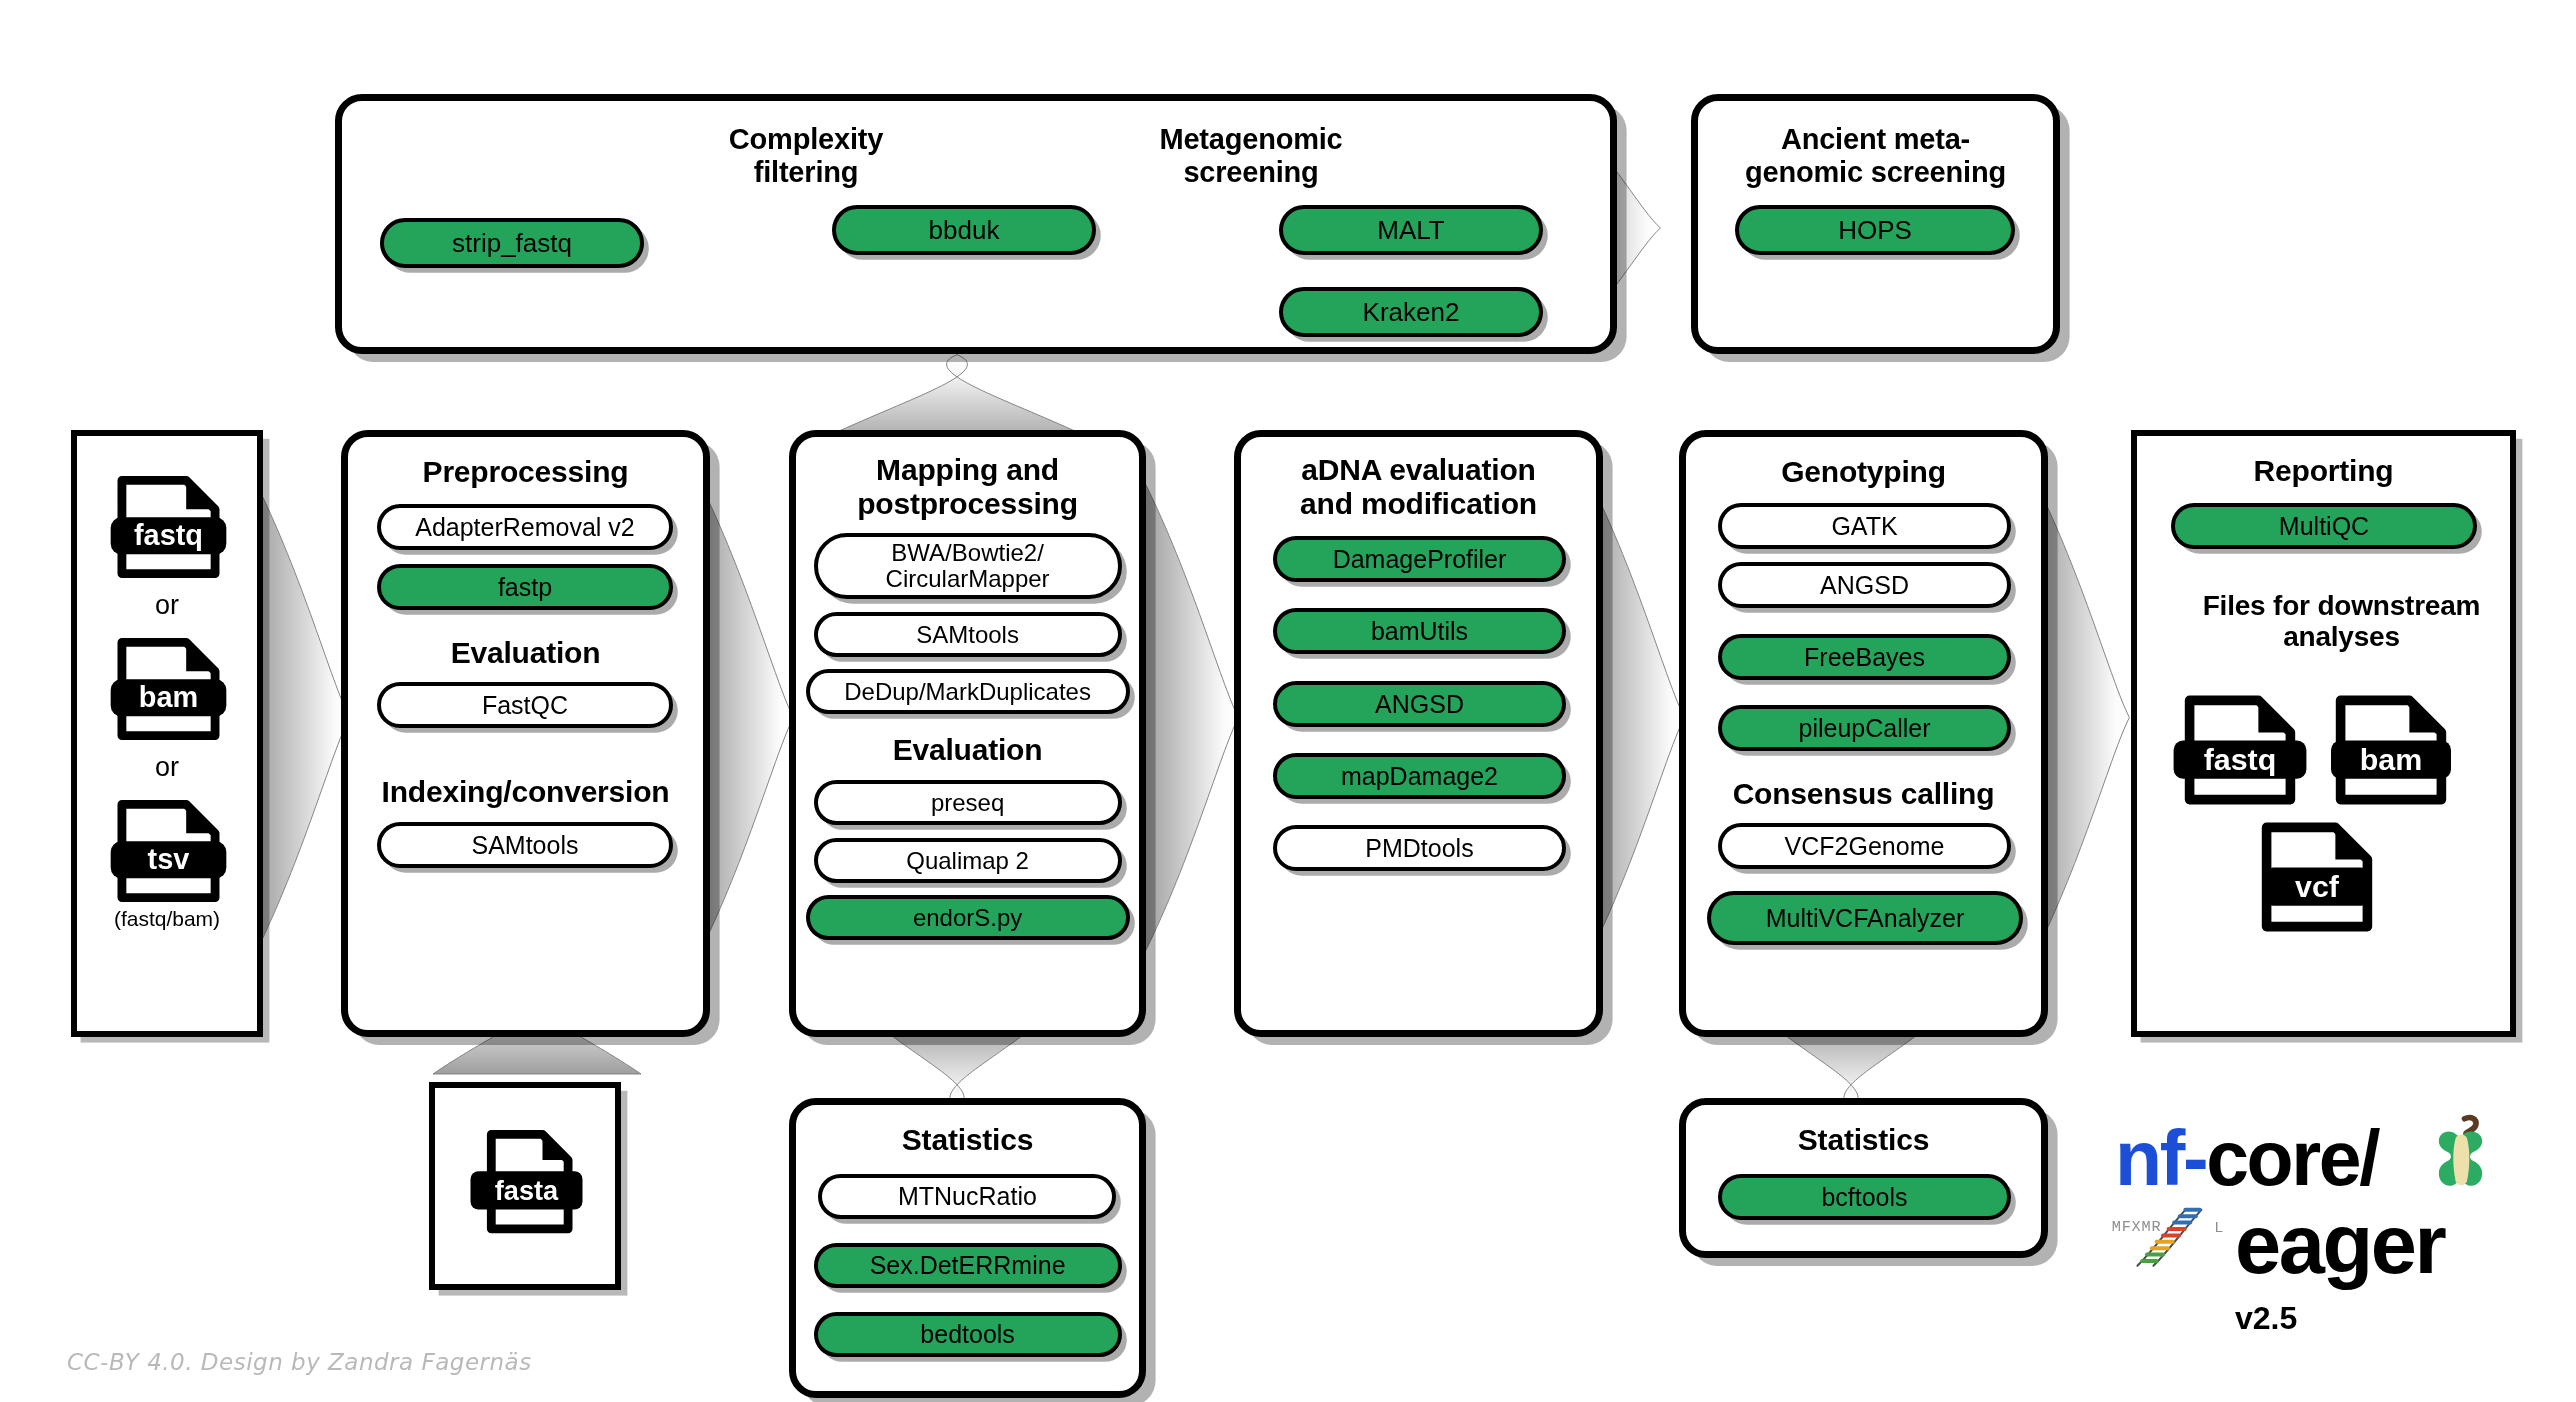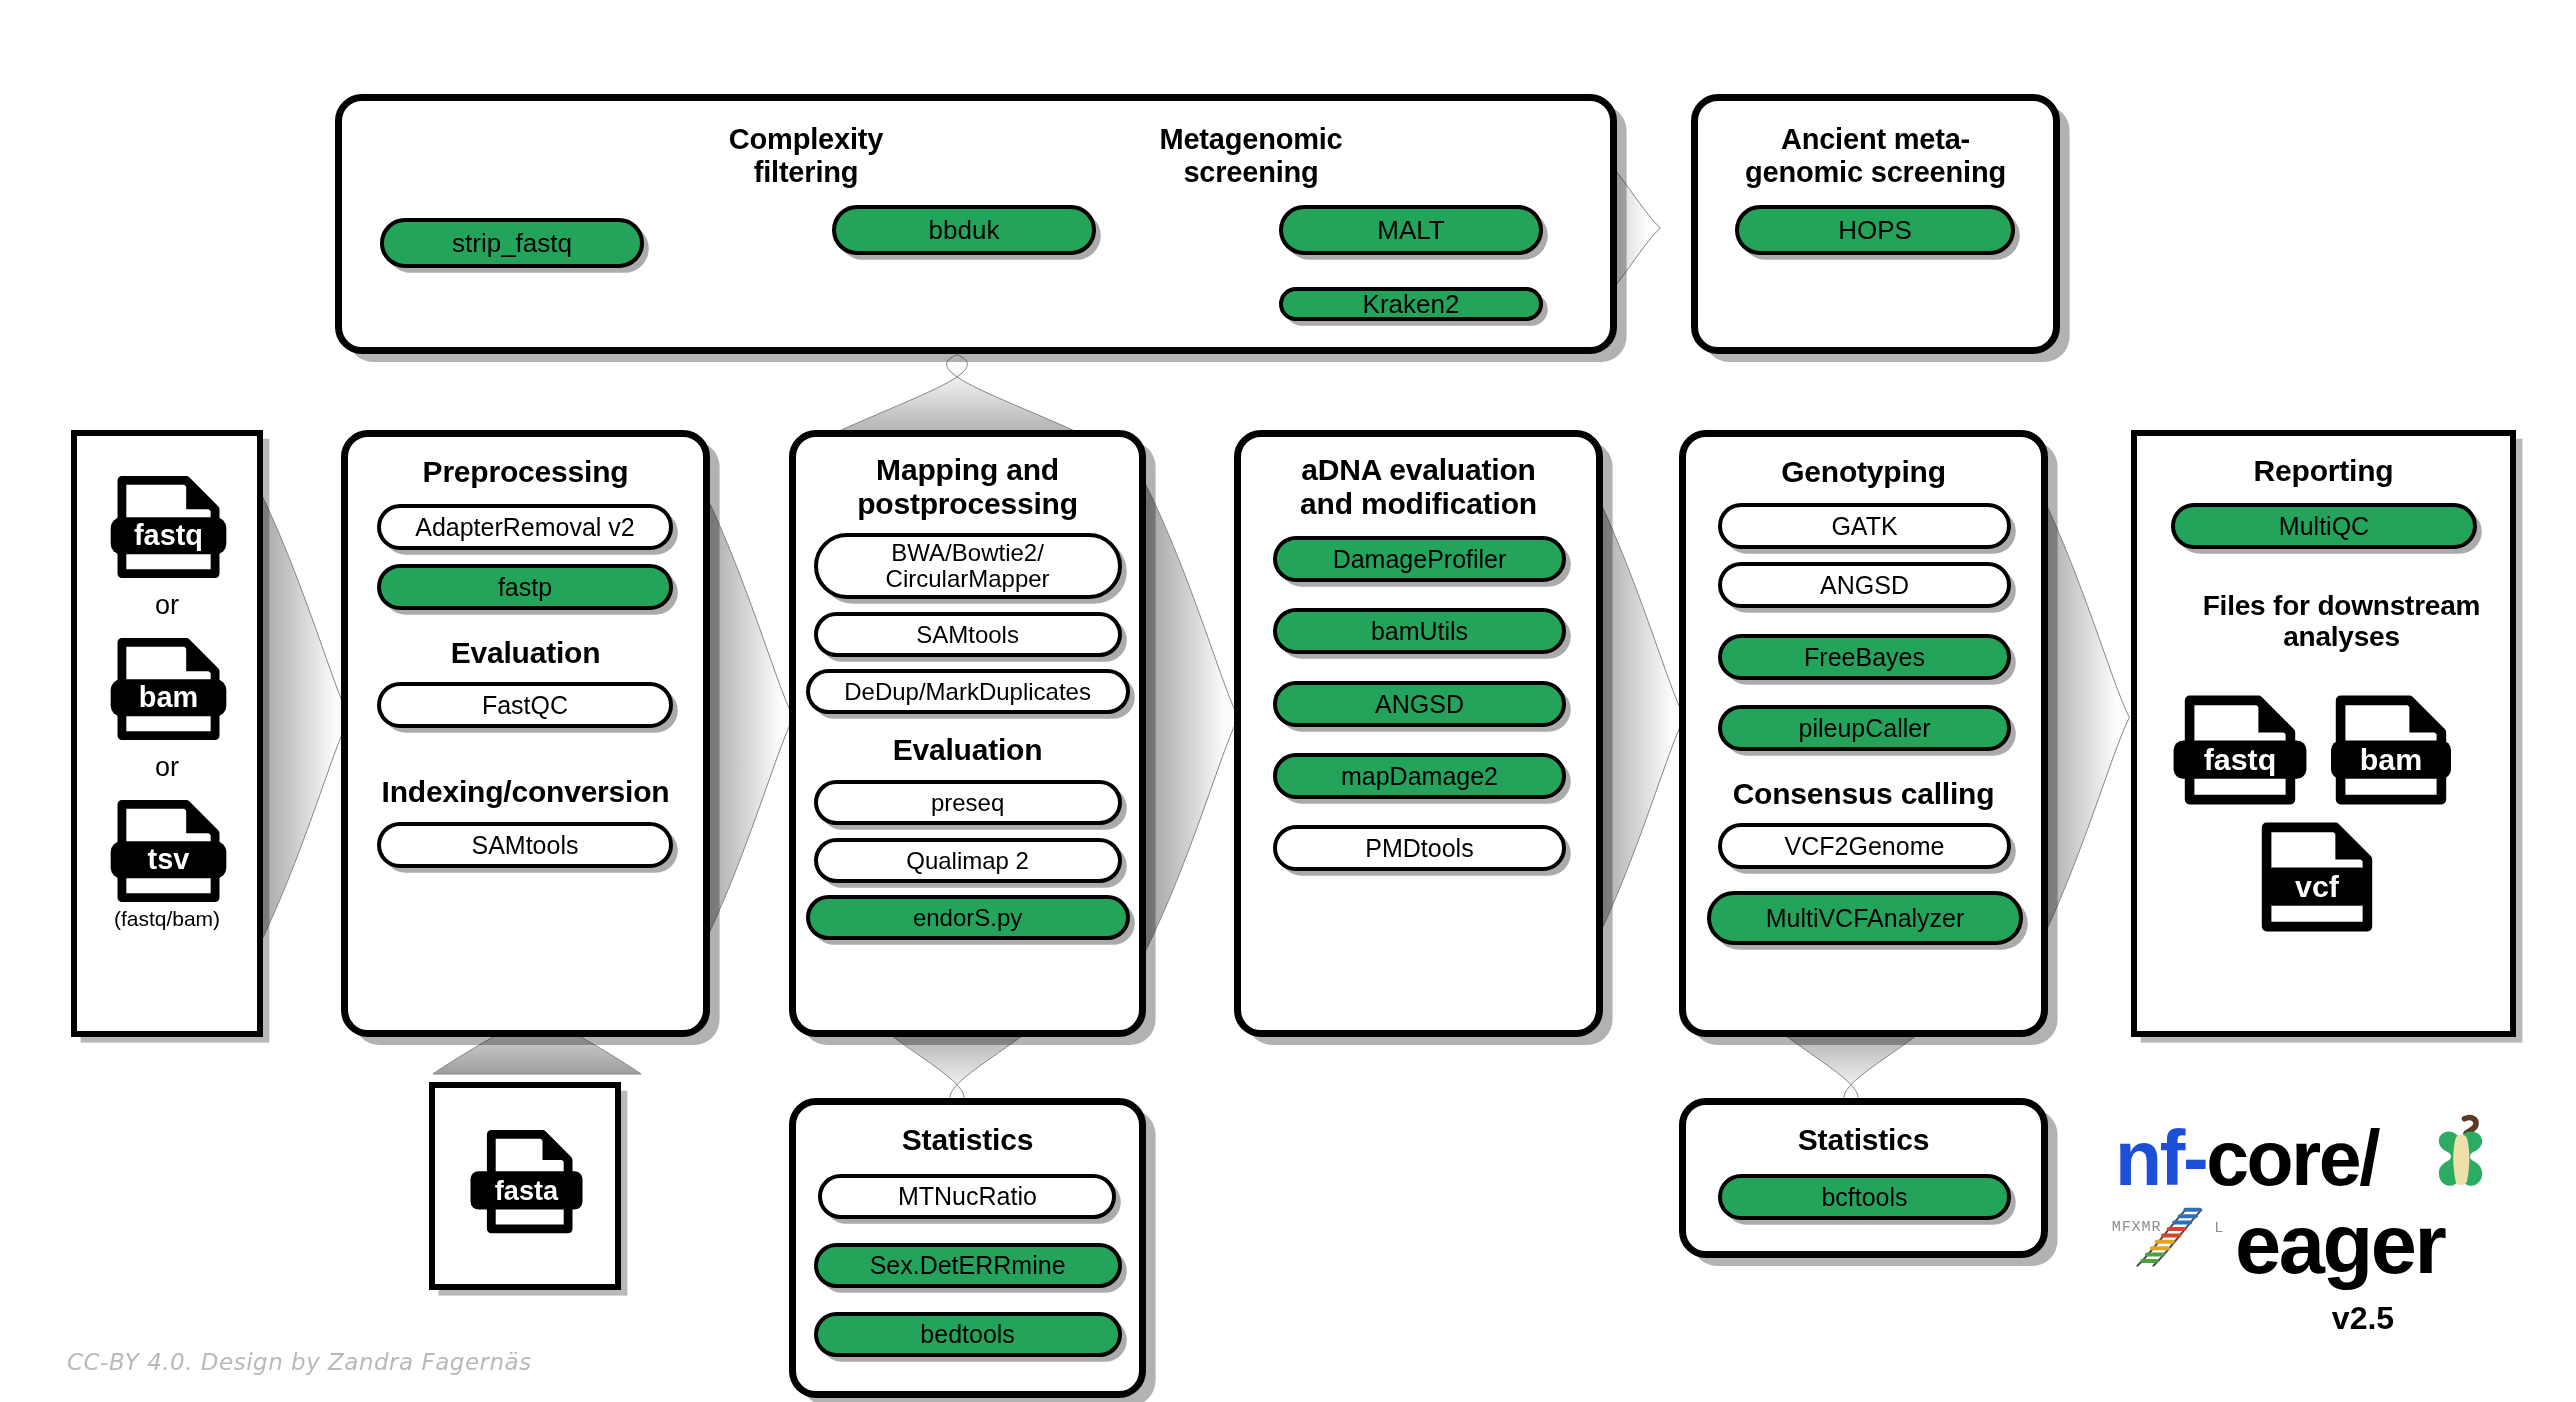--- a/index.html
+++ b/index.html
@@ -86,21 +86,21 @@
     position:absolute; white-space:nowrap; font-weight:bold;
     letter-spacing:-2.4px;
   }
   .logonf{ color:#1d4ed8; }
   .logocore{ color:#000000; }
   .logoline2{
     position:absolute; white-space:nowrap; font-weight:bold; color:#000;
     letter-spacing:-2.4px;
   }
   .logover{
-    position:absolute; text-align:center; font-weight:bold; color:#000;
+    position:absolute; font-weight:bold; color:#000;
     letter-spacing:0px;
   }
   .applecore{ position:absolute; }
   .dnaicon{ position:absolute; }
 </style>
 </head>
 <body>
 
 <div id="stage">
 
@@ -248,21 +248,21 @@
       <span class="ptxt">bbduk</span>
     </div>
 
     <div class="boxtitle" style="top:22.4px;left:757px;width:304px;font-size:29px;">
       <div>Metagenomic</div>
       <div>screening</div>
     </div>
     <div class="pill green" style="left:937px;top:104px;width:264px;height:50px;font-size:26px;">
       <span class="ptxt">MALT</span>
     </div>
-    <div class="pill green" style="left:937px;top:186px;width:264px;height:34px;font-size:26px;">
+    <div class="pill green" style="left:937px;top:186px;width:264px;height:50px;font-size:26px;">
       <span class="ptxt">Kraken2</span>
     </div>
   </div>
 
   <div class="box" style="left:1691px;top:94px;width:369px;height:260px;">
     <div class="boxtitle" style="top:22.4px;left:0;right:0;font-size:29px;">
       <div>Ancient meta-</div>
       <div>genomic screening</div>
     </div>
     <div class="pill green" style="left:37px;top:104px;width:280px;height:50px;font-size:26px;">

